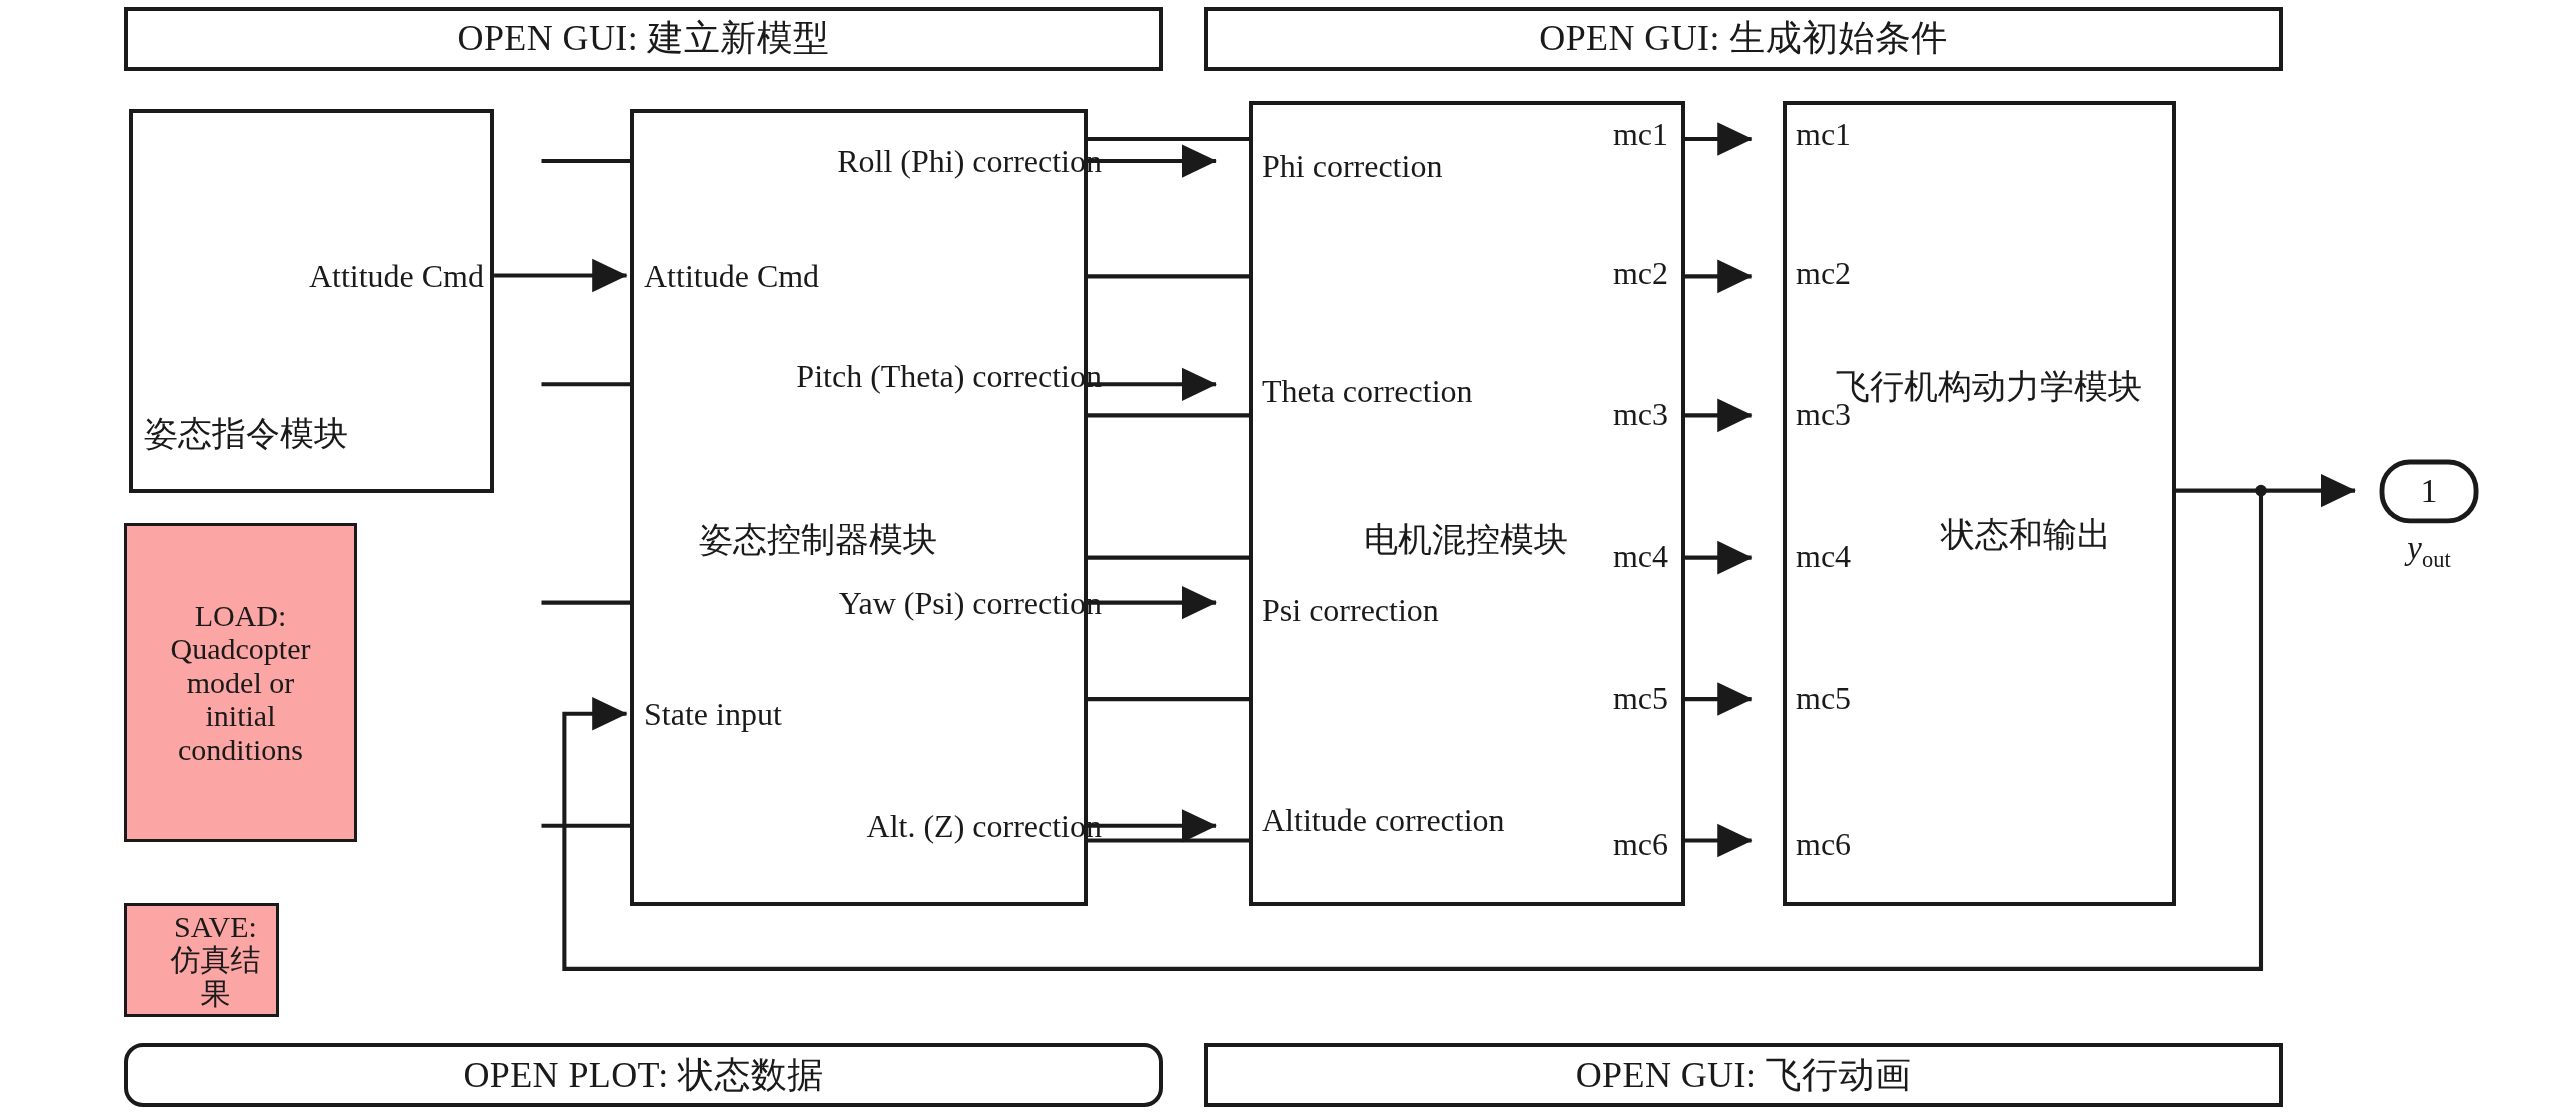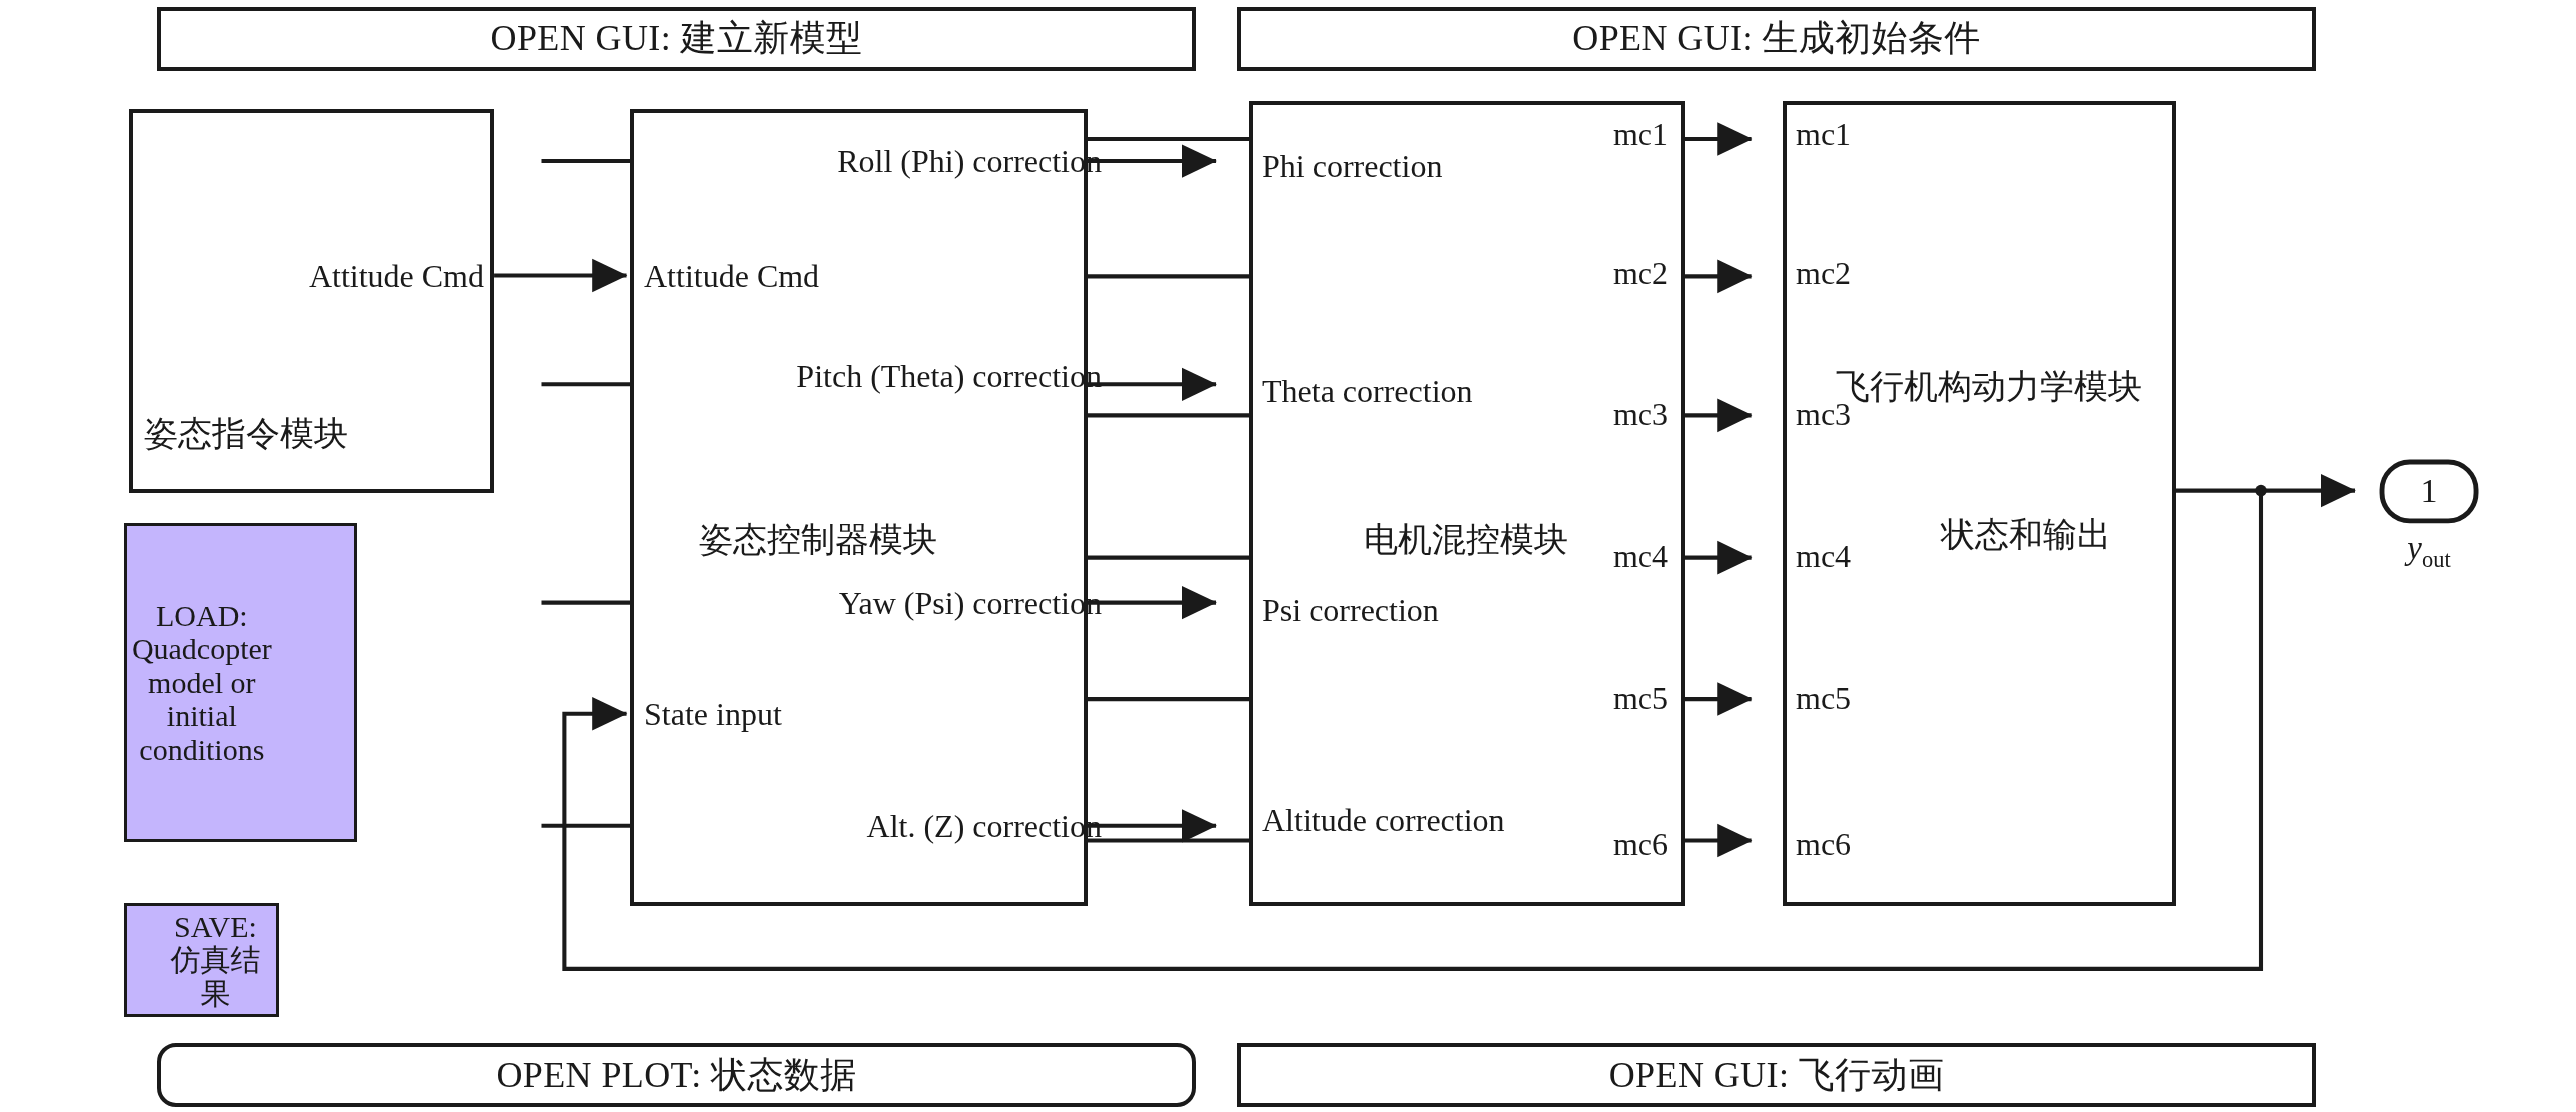--- a/index.html
+++ b/index.html
@@ -24,41 +24,40 @@
     height: 1112px;
   }
   .banner {
     position: absolute;
     box-sizing: border-box;
     border: 4.1px solid #1a1a1a;
     background: #ffffff;
     display: flex;
     align-items: center;
     justify-content: center;
-    margin-left: 33px;
   }
   .banner-label {
     font-size: 36px;
     letter-spacing: 0.4px;
     white-space: nowrap;
   }
   .blockbox {
     position: absolute;
     box-sizing: border-box;
     border: 4.1px solid #1a1a1a;
     background: #ffffff;
   }
   .tagbox {
     position: absolute;
     box-sizing: border-box;
     border: 3.3px solid #1a1a1a;
-    background: #c4b5fd;
+    background: #fca5a5;
     display: flex;
     align-items: center;
-    justify-content: flex-start;
+    justify-content: center;
     text-align: center;
   }
   .tag-label {
     font-size: 30px;
     line-height: 1.12;
     padding: 3.3px 4.9px;
   }
   .lbl {
     position: absolute;
     font-size: 32px;

